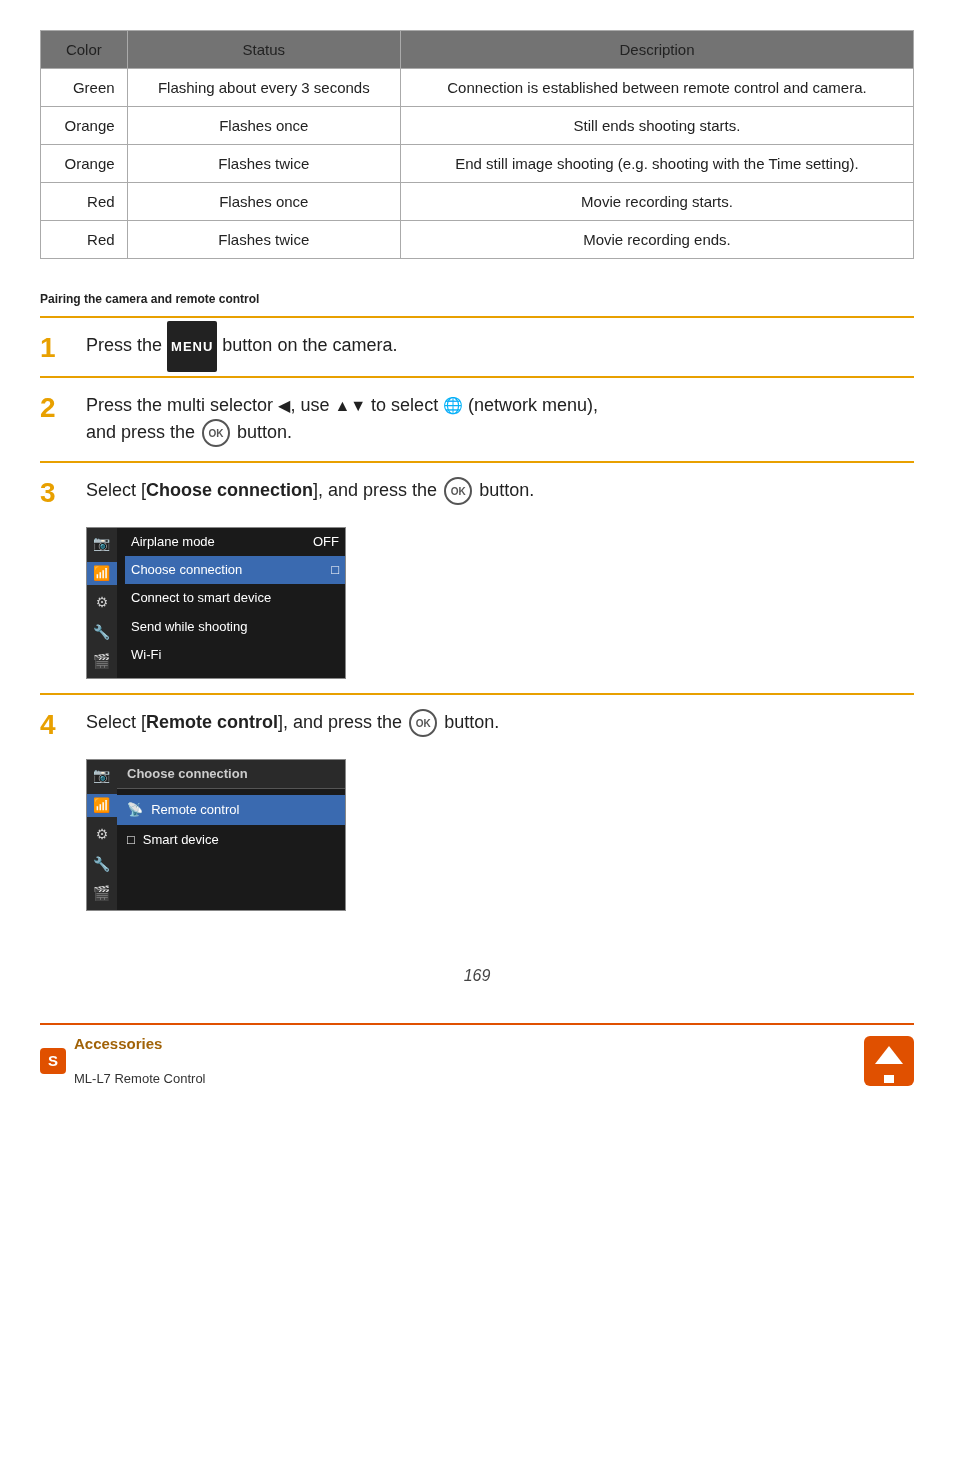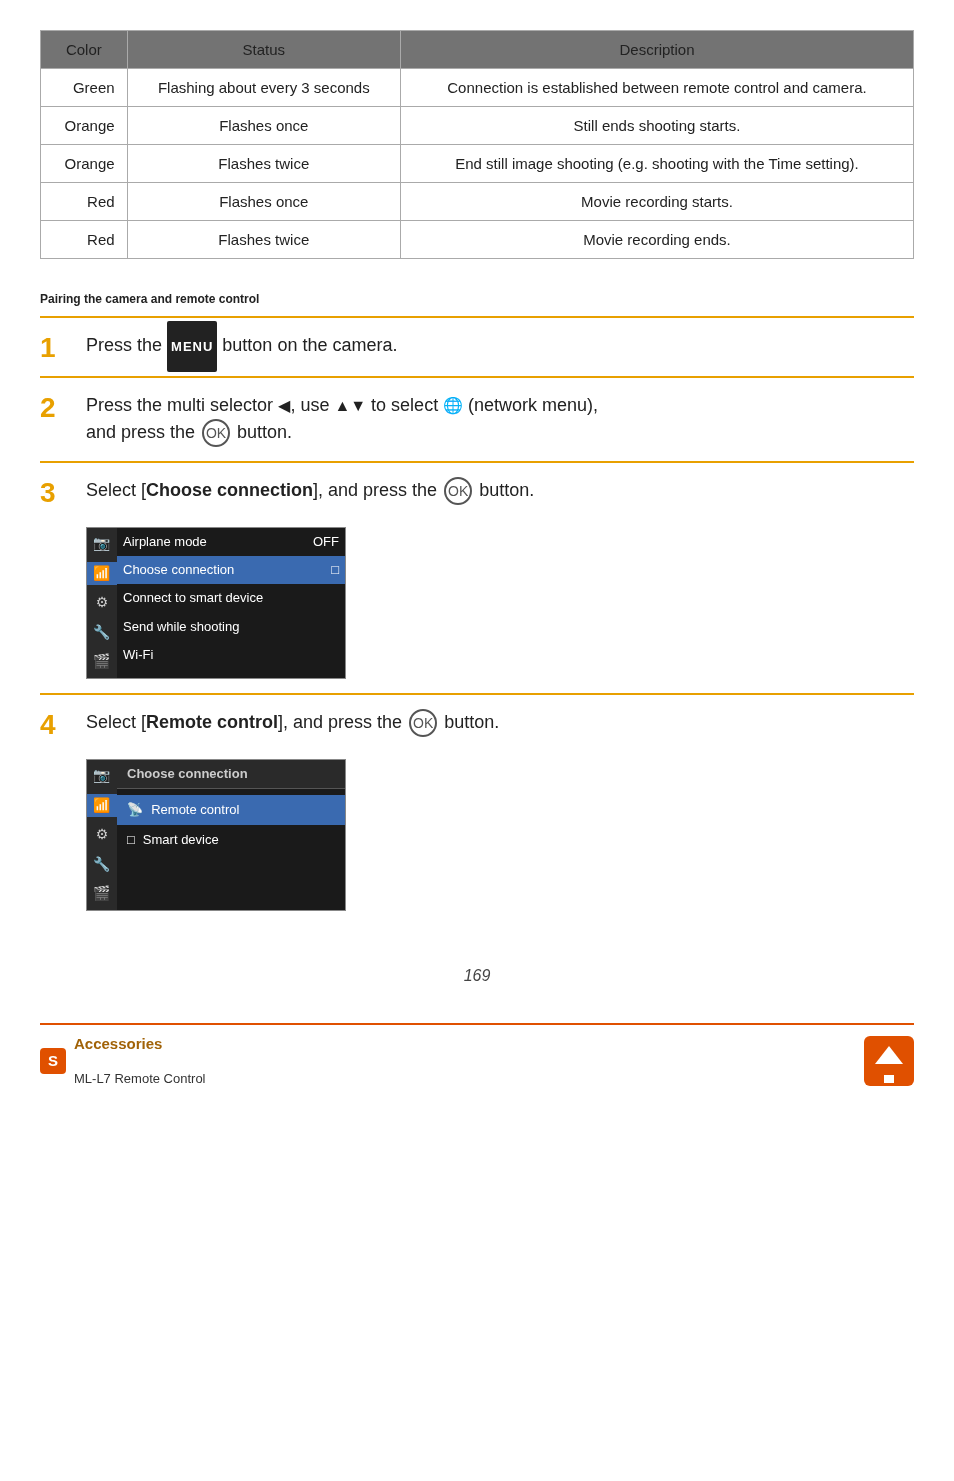--- a/index.html
+++ b/index.html
@@ -87,41 +87,42 @@
       border-radius: 2px;
     }
     .ok-circle {
       display: inline-flex;
       align-items: center;
       justify-content: center;
       width: 28px;
       height: 28px;
       border: 2px solid #555;
       border-radius: 50%;
-      font-size: 14px;
-      font-weight: normal;
+      font-size: 10px;
+      font-weight: bold;
       color: #555;
       vertical-align: middle;
       margin: 0 2px;
     }
 
     
     .cam-menu {
       border: 1px solid #888;
       background: #1a1a1a;
       color: #fff;
       width: 260px;
       margin-top: 12px;
       font-size: 13px;
     }
     .cam-menu-row {
       display: flex;
       justify-content: space-between;
       align-items: flex-end;
       padding: 5px 6px;
+      margin-left: 8px;
     }
     .cam-menu-row.selected {
       background: #3a6ab0;
     }
     .cam-menu-row.grayed {
       color: #777;
     }
     .cam-sidebar {
       display: flex;
       gap: 0;

